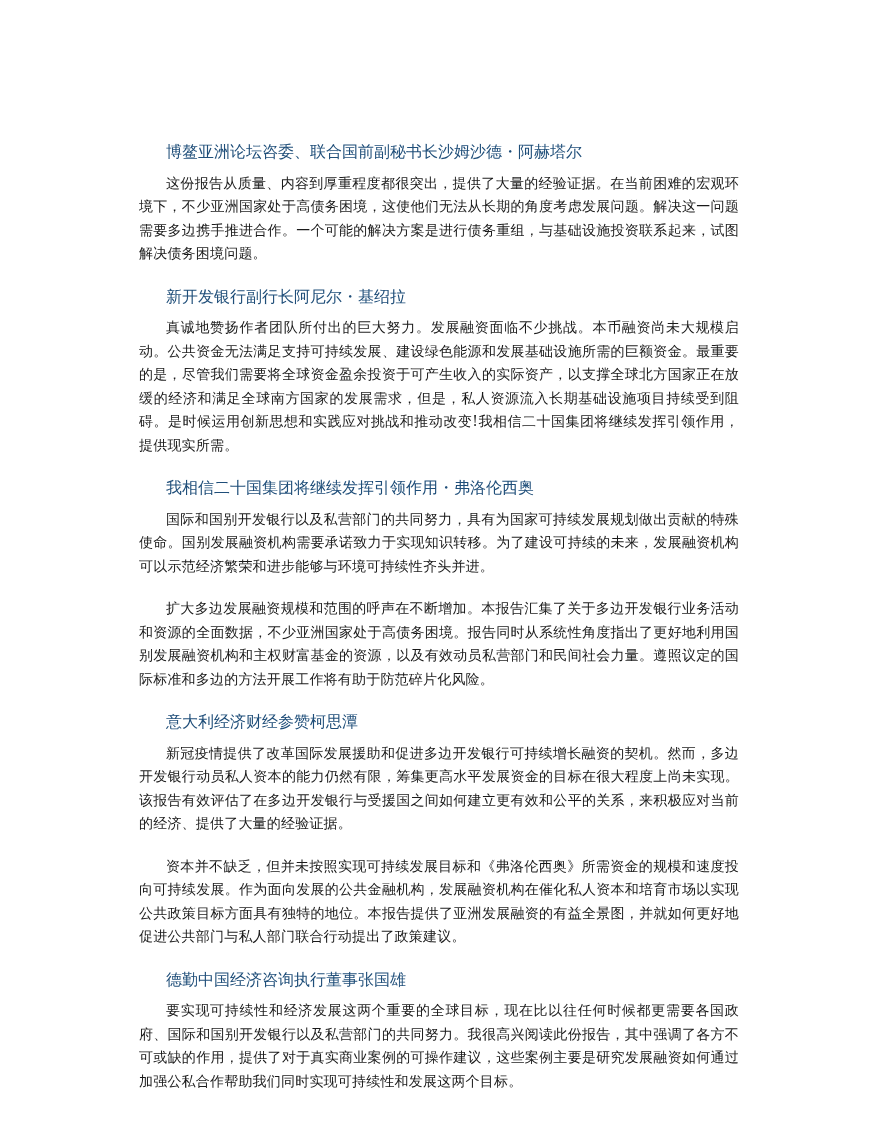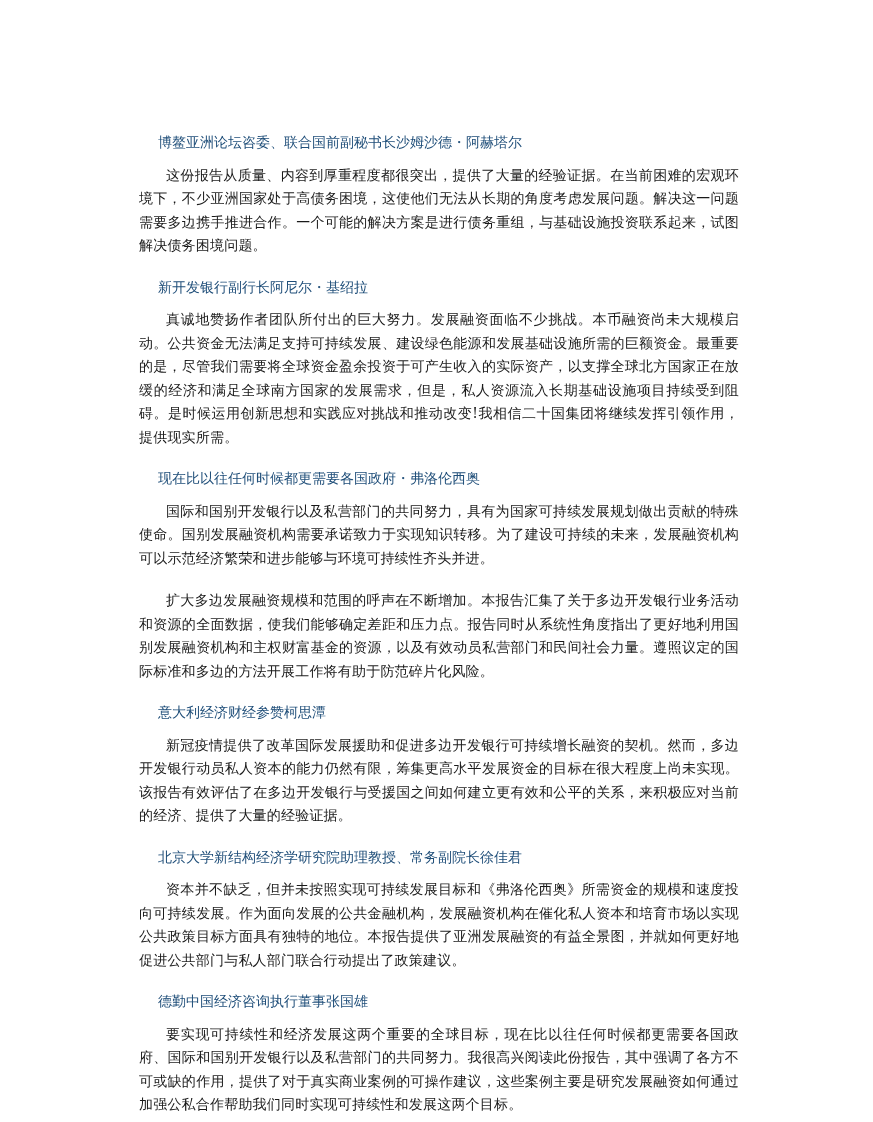--- a/index.html
+++ b/index.html
@@ -16,26 +16,26 @@
     .page {
       position: absolute;
       left: 131px;
       top: 132px;
       width: 616px;
     }
     .section {
       margin: 0 0 19px 0;
     }
     .heading {
-      font-family: Liberation Mono, monospace;
-      font-size: 14px;
+      font-family: Liberation Serif, serif;
+      font-size: 16px;
       line-height: 23.5px;
       color: #1f4e79;
       padding-left: 27px;
-      margin: 0;
+      margin: 8px;
       white-space: nowrap;
     }
     .body-text {
       font-family: "DejaVu Serif", "Liberation Serif", serif;
       font-size: 14px;
       line-height: 23.5px;
       color: #1a1a1a;
       text-indent: 27px;
       text-align: justify;
       margin: 8px;
@@ -51,35 +51,34 @@
     <p class="heading">博鳌亚洲论坛咨委、联合国前副秘书长沙姆沙德・阿赫塔尔</p>
     <p class="body-text">这份报告从质量、内容到厚重程度都很突出，提供了大量的经验证据。在当前困难的宏观环境下，不少亚洲国家处于高债务困境，这使他们无法从长期的角度考虑发展问题。解决这一问题需要多边携手推进合作。一个可能的解决方案是进行债务重组，与基础设施投资联系起来，试图解决债务困境问题。</p>
   </div>
 
   <div class="section">
     <p class="heading">新开发银行副行长阿尼尔・基绍拉</p>
     <p class="body-text">真诚地赞扬作者团队所付出的巨大努力。发展融资面临不少挑战。本币融资尚未大规模启动。公共资金无法满足支持可持续发展、建设绿色能源和发展基础设施所需的巨额资金。最重要的是，尽管我们需要将全球资金盈余投资于可产生收入的实际资产，以支撑全球北方国家正在放缓的经济和满足全球南方国家的发展需求，但是，私人资源流入长期基础设施项目持续受到阻碍。是时候运用创新思想和实践应对挑战和推动改变!我相信二十国集团将继续发挥引领作用，提供现实所需。</p>
   </div>
 
   <div class="section">
-    <p class="heading">现在比以往任何时候都更需要各国政府・弗洛伦西奥</p>
+    <p class="heading">我相信二十国集团将继续发挥引领作用・弗洛伦西奥</p>
     <p class="body-text">国际和国别开发银行以及私营部门的共同努力，具有为国家可持续发展规划做出贡献的特殊使命。国别发展融资机构需要承诺致力于实现知识转移。为了建设可持续的未来，发展融资机构可以示范经济繁荣和进步能够与环境可持续性齐头并进。</p>
   </div>
 
   <div class="section">
-    <p class="body-text">扩大多边发展融资规模和范围的呼声在不断增加。本报告汇集了关于多边开发银行业务活动和资源的全面数据，使我们能够确定差距和压力点。报告同时从系统性角度指出了更好地利用国别发展融资机构和主权财富基金的资源，以及有效动员私营部门和民间社会力量。遵照议定的国际标准和多边的方法开展工作将有助于防范碎片化风险。</p>
+    <p class="body-text">扩大多边发展融资规模和范围的呼声在不断增加。本报告汇集了关于多边开发银行业务活动和资源的全面数据，不少亚洲国家处于高债务困境。报告同时从系统性角度指出了更好地利用国别发展融资机构和主权财富基金的资源，以及有效动员私营部门和民间社会力量。遵照议定的国际标准和多边的方法开展工作将有助于防范碎片化风险。</p>
   </div>
 
   <div class="section">
     <p class="heading">意大利经济财经参赞柯思潭</p>
     <p class="body-text">新冠疫情提供了改革国际发展援助和促进多边开发银行可持续增长融资的契机。然而，多边开发银行动员私人资本的能力仍然有限，筹集更高水平发展资金的目标在很大程度上尚未实现。该报告有效评估了在多边开发银行与受援国之间如何建立更有效和公平的关系，来积极应对当前的经济、提供了大量的经验证据。</p>
   </div>
 
   <div class="section">
-    <p class="heading">北京大学新结构经济学研究院助理教授、常务副院长徐佳君</p>
     <p class="body-text">资本并不缺乏，但并未按照实现可持续发展目标和《弗洛伦西奥》所需资金的规模和速度投向可持续发展。作为面向发展的公共金融机构，发展融资机构在催化私人资本和培育市场以实现公共政策目标方面具有独特的地位。本报告提供了亚洲发展融资的有益全景图，并就如何更好地促进公共部门与私人部门联合行动提出了政策建议。</p>
   </div>
 
   <div class="section">
     <p class="heading">德勤中国经济咨询执行董事张国雄</p>
     <p class="body-text">要实现可持续性和经济发展这两个重要的全球目标，现在比以往任何时候都更需要各国政府、国际和国别开发银行以及私营部门的共同努力。我很高兴阅读此份报告，其中强调了各方不可或缺的作用，提供了对于真实商业案例的可操作建议，这些案例主要是研究发展融资如何通过加强公私合作帮助我们同时实现可持续性和发展这两个目标。</p>
   </div>
 
 </div>
 

